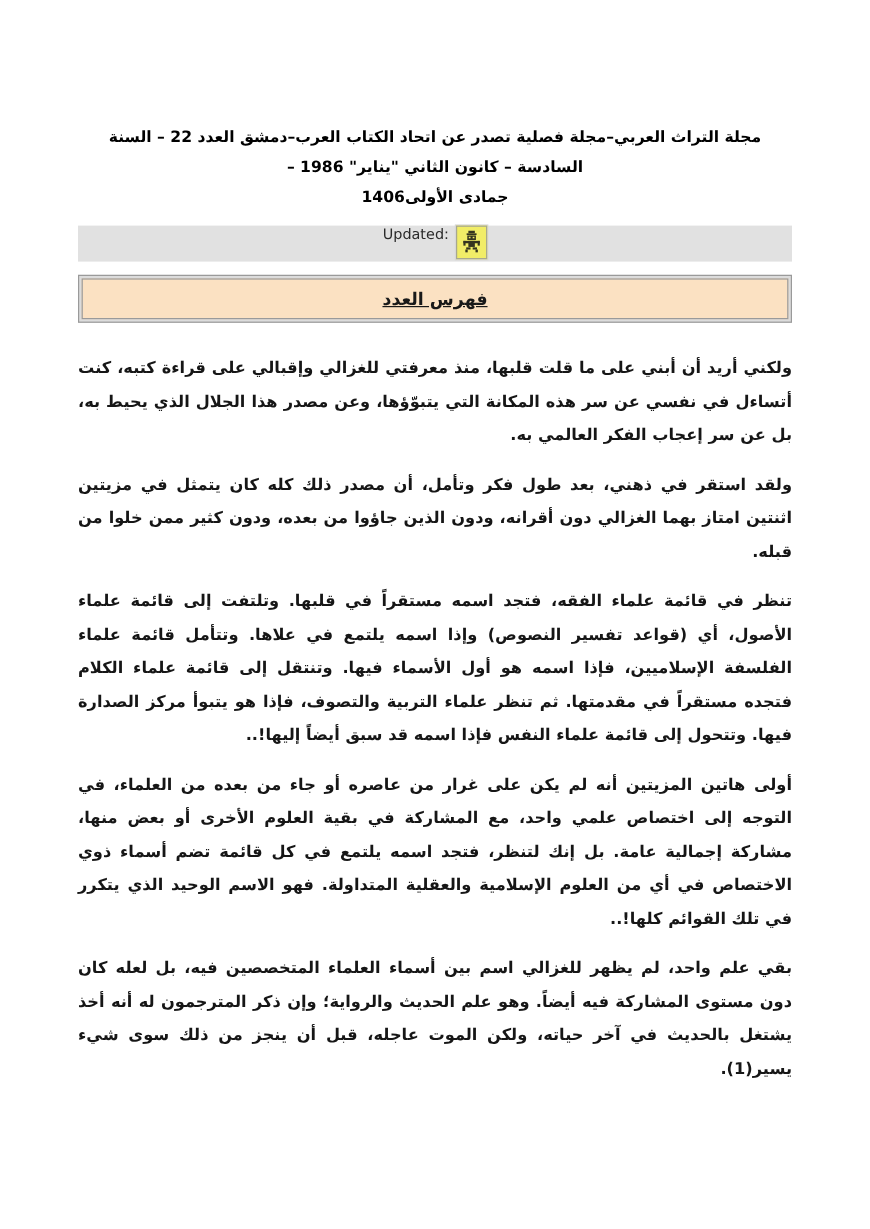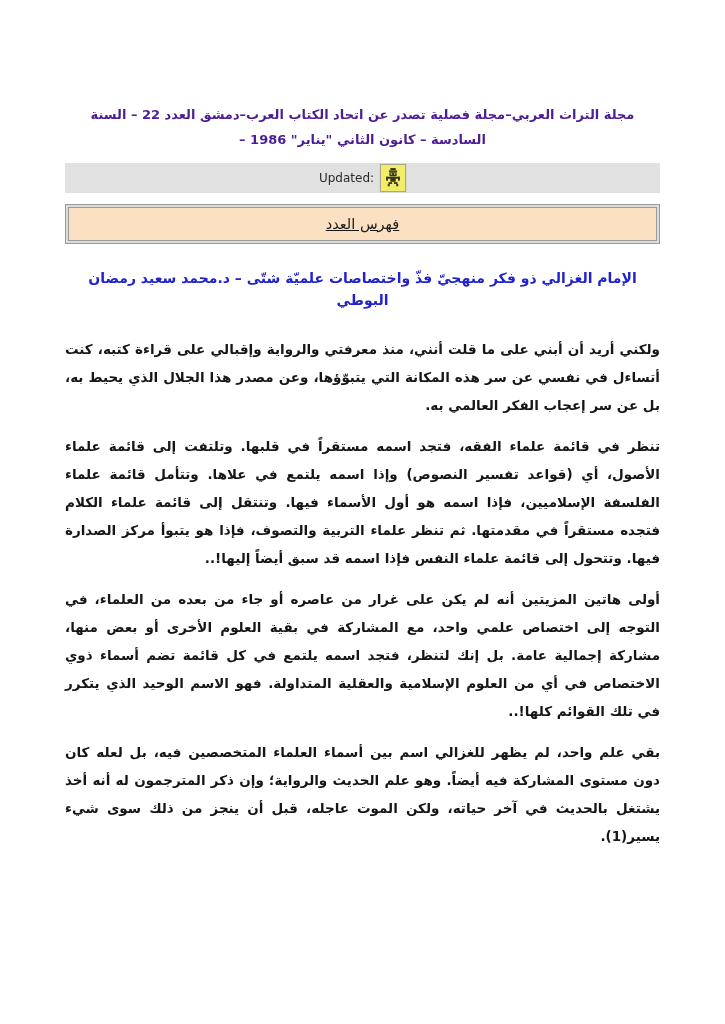--- a/index.html
+++ b/index.html
@@ -18,29 +18,28 @@
     width: 595px;
   }
   
   .journal-header {
     margin-top: 102px;
     direction: rtl;
     text-align: center;
     font-weight: bold;
     font-size: 13px;
     line-height: 25px;
-    color: #4c1d95;
+    color: #000000;
   }
   
   .updated-bar {
     margin-top: 11px;
     height: 30px;
     background: var(--bar-bg, #e1e1e1);
     display: flex;
-    align-items: center;
     justify-content: center;
     gap: 6px;
     direction: ltr;
     font-size: 12px;
     color: #2a2a2a;
   }
   .updated-icon {
     width: 24px;
     height: 26px;
     background: var(--icon-bg, #f1ed67);
@@ -60,21 +59,21 @@
   }
   .toc-inner {
     border: 1px solid #9a9a9a;
     background: var(--toc-bg, #fbe1c2);
     text-align: center;
     direction: rtl;
     padding: 6px 0 7px;
   }
   .toc-link {
     font-size: 14.5px;
-    font-weight: normal;
+    font-weight: bold;
     text-decoration: underline;
     color: #191919;
     cursor: pointer;
   }
   
   .article-title {
     margin: 23px 0 0;
     direction: rtl;
     text-align: center;
     font-size: 14px;
@@ -95,20 +94,21 @@
   .article-body p { margin: 0 0 13px; }
 </style>
 </head>
 <body>
 
 <div class="page">
   <div class="content">
 
     <div class="journal-header">
       <div>مجلة التراث العربي–مجلة فصلية تصدر عن اتحاد الكتاب العرب–دمشق العدد 22 – السنة السادسة – كانون الثاني "يناير" 1986 –</div>
+      <div>جمادى الأولى1406</div>
     </div>
 
     <div class="updated-bar">
       <span>Updated:</span>
       <span class="updated-icon">
         <svg width="18" height="20" viewBox="0 0 20 22" fill="#35351f" xmlns="http://www.w3.org/2000/svg">
           <rect x="7" y="0" width="6" height="2.4"></rect>
           <rect x="5.4" y="2.6" width="9.2" height="1.6"></rect>
           <rect x="6" y="4.6" width="8" height="4.2"></rect>
           <rect x="7.4" y="5.8" width="1.6" height="1.4" fill="#f1ed67"></rect>
@@ -124,24 +124,24 @@
         </svg>
       </span>
     </div>
 
     <div class="toc-outer">
       <div class="toc-inner">
         <span class="toc-link">فهرس العدد</span>
       </div>
     </div>
 
-    <h1 class="article-title">الإمام الغزالي ذو فكر منهجيّ فذّ واختصاصات علميّة شتّى – د.محمد سعيد رمضان البوطي</h1>
 
     <div class="article-body">
-      <p>ولكني أريد أن أبني على ما قلت أنني، منذ معرفتي والرواية وإقبالي على قراءة كتبه، كنت أتساءل في نفسي عن سر هذه المكانة التي يتبوّؤها، وعن مصدر هذا الجلال الذي يحيط به، بل عن سر إعجاب الفكر العالمي به.</p>
+      <p>ولكني أريد أن أبني على ما قلت قلبها، منذ معرفتي للغزالي وإقبالي على قراءة كتبه، كنت أتساءل في نفسي عن سر هذه المكانة التي يتبوّؤها، وعن مصدر هذا الجلال الذي يحيط به، بل عن سر إعجاب الفكر العالمي به.</p>
+      <p>ولقد استقر في ذهني، بعد طول فكر وتأمل، أن مصدر ذلك كله كان يتمثل في مزيتين اثنتين امتاز بهما الغزالي دون أقرانه، ودون الذين جاؤوا من بعده، ودون كثير ممن خلوا من قبله.</p>
       <p>تنظر في قائمة علماء الفقه، فتجد اسمه مستقراً في قلبها. وتلتفت إلى قائمة علماء الأصول، أي (قواعد تفسير النصوص) وإذا اسمه يلتمع في علاها. وتتأمل قائمة علماء الفلسفة الإسلاميين، فإذا اسمه هو أول الأسماء فيها. وتنتقل إلى قائمة علماء الكلام فتجده مستقراً في مقدمتها. ثم تنظر علماء التربية والتصوف، فإذا هو يتبوأ مركز الصدارة فيها. وتتحول إلى قائمة علماء النفس فإذا اسمه قد سبق أيضاً إليها!..</p>
       <p>أولى هاتين المزيتين أنه لم يكن على غرار من عاصره أو جاء من بعده من العلماء، في التوجه إلى اختصاص علمي واحد، مع المشاركة في بقية العلوم الأخرى أو بعض منها، مشاركة إجمالية عامة. بل إنك لتنظر، فتجد اسمه يلتمع في كل قائمة تضم أسماء ذوي الاختصاص في أي من العلوم الإسلامية والعقلية المتداولة. فهو الاسم الوحيد الذي يتكرر في تلك القوائم كلها!..</p>
       <p>بقي علم واحد، لم يظهر للغزالي اسم بين أسماء العلماء المتخصصين فيه، بل لعله كان دون مستوى المشاركة فيه أيضاً. وهو علم الحديث والرواية؛ وإن ذكر المترجمون له أنه أخذ يشتغل بالحديث في آخر حياته، ولكن الموت عاجله، قبل أن ينجز من ذلك سوى شيء يسير(1).</p>
 
     </div>
 
   </div>
 </div>
 
 </body></html>

